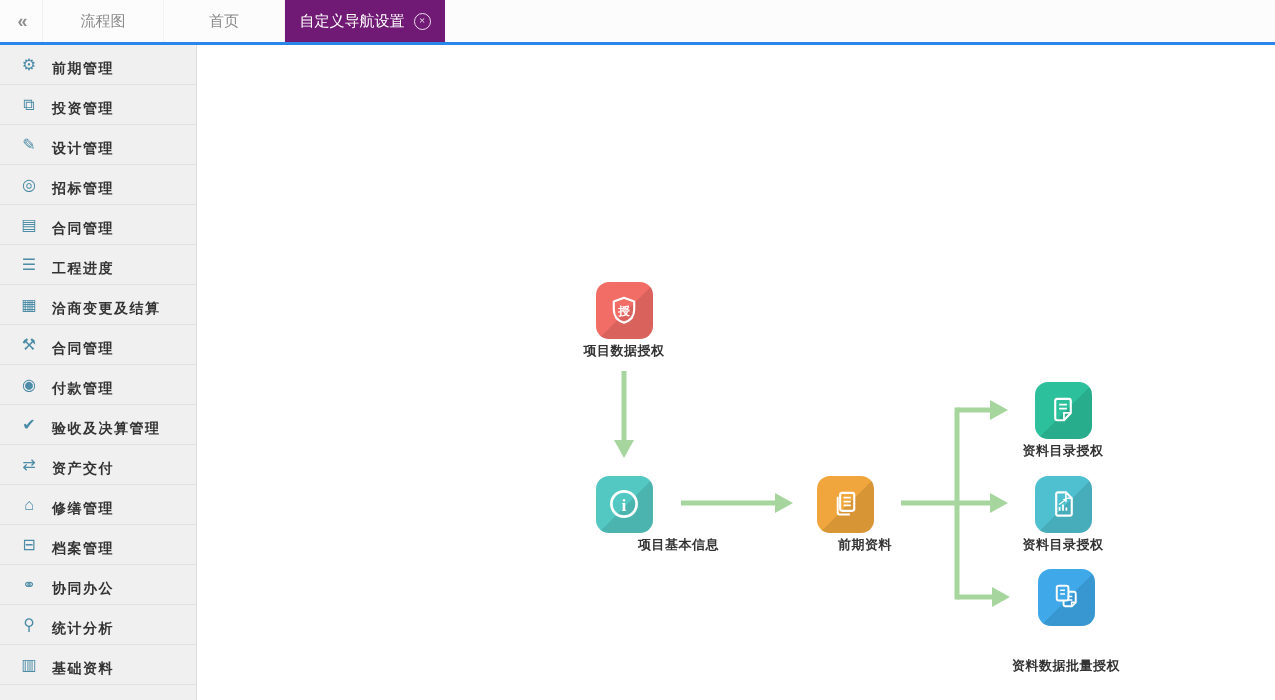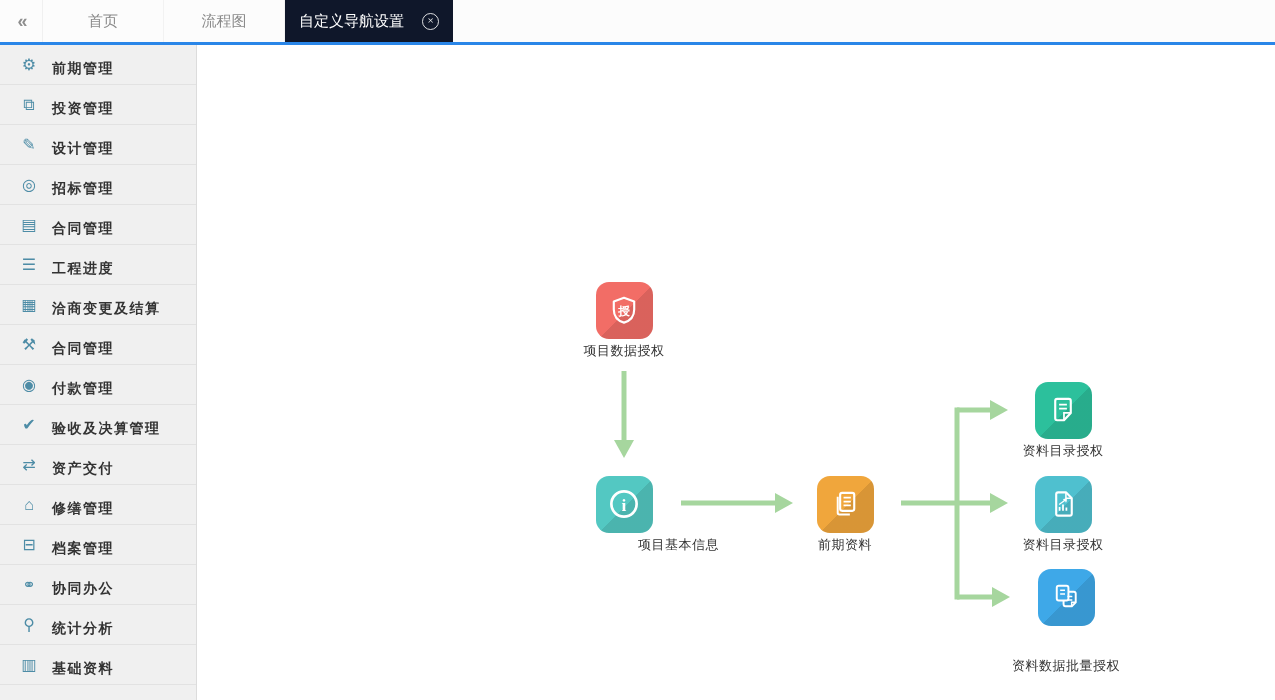--- a/index.html
+++ b/index.html
@@ -9,21 +9,21 @@
 
   
   .tabbar{position:absolute;left:0;top:0;width:100%;height:42px;
           background:#fcfcfc;border-bottom:3px solid #2a86e8;
           display:flex;align-items:stretch;box-sizing:content-box;z-index:5;}
   .collapse{width:42px;display:flex;align-items:center;justify-content:center;
             color:#8d8d8d;font-size:18px;font-weight:bold;letter-spacing:-3px;
             border-right:1px solid #f0f0f0;cursor:pointer;}
   .tab{min-width:92px;padding:0 14px;display:flex;align-items:center;justify-content:center;
        color:#8a8a8a;font-size:15px;border-right:1px solid #f2f2f2;cursor:pointer;}
-  .tab.active{background:#0f172a;color:#fff;min-width:132px;gap:18px;border-right:none;font-family:Liberation Serif, serif;}
+  .tab.active{background:#701a75;color:#fff;min-width:132px;gap:9px;border-right:none;font-family:Liberation Serif, serif;}
   .tab .close{display:inline-block;width:15px;height:15px;border:1px solid rgba(255,255,255,.85);
        border-radius:50%;font-size:11px;line-height:13px;text-align:center;
        color:rgba(255,255,255,.95);cursor:pointer;}
 
   
   .sidebar{position:absolute;left:0;top:45px;width:197px;height:655px;
            background:#f0f0f0;border-right:1px solid #dcdcdc;overflow:hidden;
            box-sizing:border-box;z-index:4;}
   .side-item{height:40px;display:flex;align-items:center;padding-left:17px;
              border-bottom:1px solid #e2e2e2;box-sizing:border-box;cursor:pointer;
@@ -36,21 +36,21 @@
   
   .flow{position:absolute;left:0;top:0;width:1275px;height:700px;z-index:1;}
   svg.arrows{position:absolute;left:0;top:0;}
   .fc-node{position:absolute;}
   .fc-icon{position:absolute;width:57px;height:57px;border-radius:13px;overflow:hidden;
            cursor:pointer;}
   .fc-icon::after{content:"";position:absolute;inset:0;z-index:0;
            background:linear-gradient(135deg, rgba(0,0,0,0) 52%, rgba(0,0,0,.10) 52%);}
   .fc-icon svg{position:absolute;left:50%;top:50%;transform:translate(-50%,-50%);z-index:1;}
   .fc-label{position:absolute;width:190px;text-align:center;font-size:13px;color:#333;
-            letter-spacing:.5px;}
+            letter-spacing:.5px;font-weight:bold;}
 </style>
 </head>
 <body>
 
 <div class="page">
 
   <div class="flow">
     <svg class="arrows" width="1275" height="700">
         <path d="M624 371 L624 440" fill="none" stroke="#a6d69e" stroke-width="5" stroke-linecap="butt"></path>
         <polygon points="624,458 614,440 634,440" fill="#a6d69e"></polygon>
@@ -84,21 +84,21 @@
           <div class="fc-label" style="left: 529px; top: 536px; text-align: right;">项目基本信息</div>
         </div>
         <div class="fc-node">
           <div class="fc-icon" style="left: 816.5px; top: 475.5px; background: rgb(240, 166, 60);">
             <svg viewBox="0 0 36 36" width="35" height="35">
               <path d="M10.5 10.5 V27 a1.8 1.8 0 0 0 1.8 1.8 H23" fill="none" stroke="#fff" stroke-width="2"></path>
               <rect x="13" y="6.5" width="14.5" height="18.5" rx="2" fill="none" stroke="#fff" stroke-width="2.2"></rect>
               <path d="M16.5 11.5 h7.5 M16.5 15.5 h7.5 M16.5 19.5 h7.5" stroke="#fff" stroke-width="1.8"></path>
             </svg>
           </div>
-          <div class="fc-label" style="left: 750px; top: 536px;">前期资料</div>
+          <div class="fc-label" style="left: 770px; top: 536px;">前期资料</div>
         </div>
         <div class="fc-node">
           <div class="fc-icon" style="left: 1034.5px; top: 381.5px; background: rgb(44, 192, 156);">
             <svg viewBox="0 0 36 36" width="35" height="35">
               <path d="M10 8.5 a2 2 0 0 1 2-2 h12 a2 2 0 0 1 2 2 v12.5 l-7 7.5 h-7 a2 2 0 0 1 -2 -2 Z" fill="none" stroke="#fff" stroke-width="2.2" stroke-linejoin="round"></path>
               <path d="M26 21 h-7 v7.5" fill="none" stroke="#fff" stroke-width="1.8"></path>
               <path d="M14 12.5 h8 M14 16.5 h8" stroke="#fff" stroke-width="1.8"></path>
             </svg>
           </div>
           <div class="fc-label" style="left: 968px; top: 442px;">资料目录授权</div>
@@ -124,22 +124,22 @@
               <path d="M19.5 17.5 h5 M19.5 21 h5" stroke="#fff" stroke-width="1.6"></path>
             </svg>
           </div>
           <div class="fc-label" style="left: 971px; top: 657px;">资料数据批量授权</div>
         </div>
       </div>
   </div>
 
   <div class="tabbar">
     <div class="collapse">«</div>
+    <div class="tab">流程图</div>
     <div class="tab">首页</div>
-    <div class="tab">流程图</div>
     <div class="tab active">
       <span>自定义导航设置</span>
       <span class="close">×</span>
     </div>
   </div>
 
   <div class="sidebar" id="sidebar">
       <div class="side-item">
         <span class="sicon">⚙</span>
         <span class="slabel">前期管理</span>

